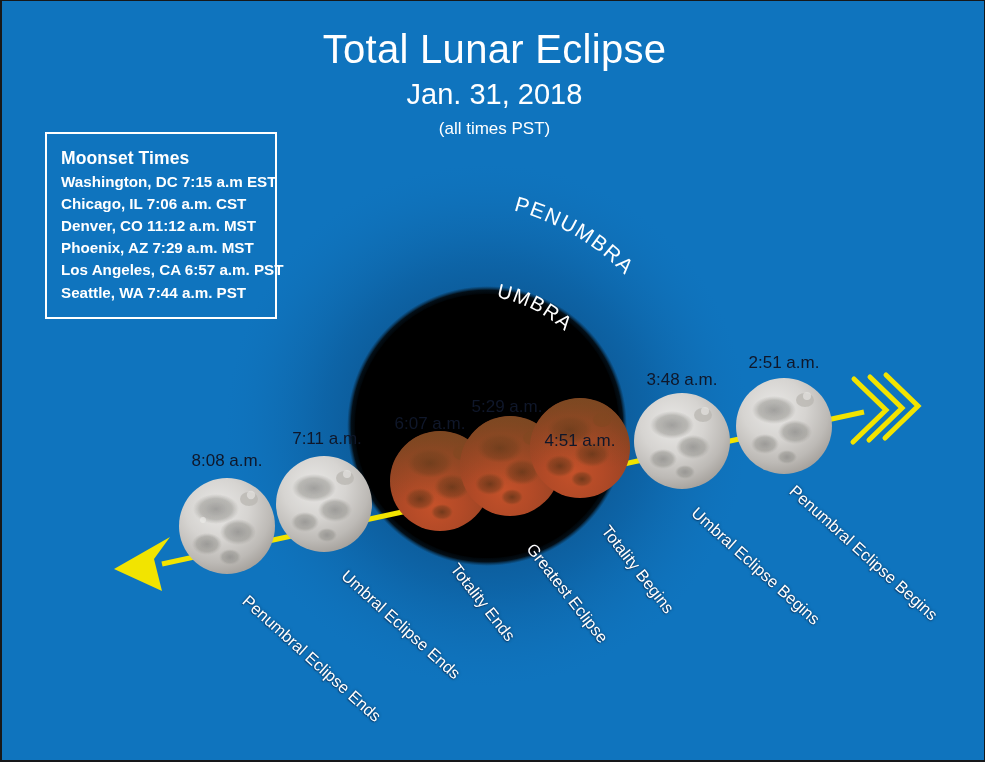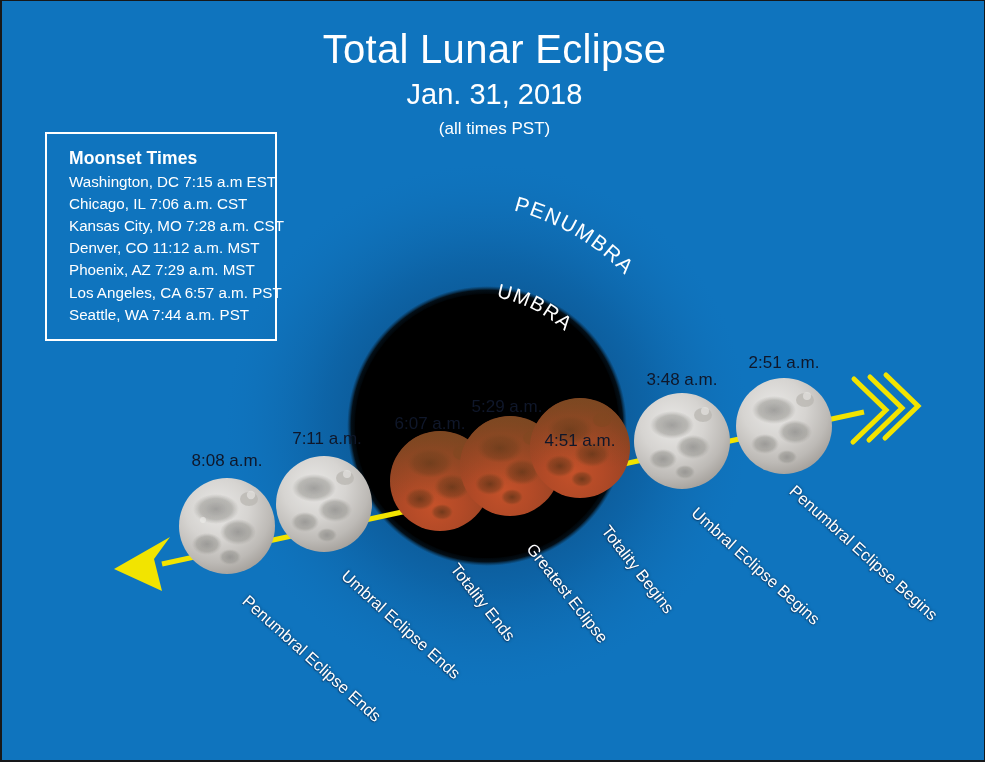--- a/index.html
+++ b/index.html
@@ -54,40 +54,41 @@
     font-size: 17px;
     font-weight: 400;
     margin-top: 6px;
     white-space: nowrap;
   }
   .infobox {
     position: absolute;
     left: 43px;
     top: 131px;
     width: 232px;
-    padding: 14px 12px 13px 22px;
+    padding: 14px 12px 13px 14px;
     border: 2px solid #ffffff;
     box-sizing: border-box;
     color: #ffffff;
   }
   .infobox h2 {
     margin: 0 0 2px 0;
     font-size: 17.5px;
     font-weight: 700;
     letter-spacing: 0.1px;
   }
   .infobox ul {
     margin: 0;
     padding: 0;
     list-style: none;
   }
   .infobox li {
     font-size: 15.2px;
     line-height: 1.455;
     white-space: nowrap;
+    font-weight: bold;
   }
   .tlabel {
     position: absolute;
     color: #0f172a;
     font-size: 17px;
     font-weight: 400;
     white-space: nowrap;
     transform: translate(-50%, -50%);
     pointer-events: none;
   }
@@ -303,21 +304,20 @@
     <div class="t-main">Total Lunar Eclipse</div>
     <div class="t-sub">Jan. 31, 2018</div>
     <div class="t-note">(all times PST)</div>
   </div>
 
   <div class="infobox">
     <h2>Moonset Times</h2>
     <ul>
       <li>Washington, DC 7:15 a.m EST</li>
       <li>Chicago, IL 7:06 a.m. CST</li>
-      <li>Kansas City, MO 7:28 a.m. CST</li>
       <li>Denver, CO 11:12 a.m. MST</li>
       <li>Phoenix, AZ 7:29 a.m. MST</li>
       <li>Los Angeles, CA 6:57 a.m. PST</li>
       <li>Seattle, WA 7:44 a.m. PST</li>
     </ul>
   </div>
 
   <div class="tlabel" style="left:225px; top:460px;">8:08 a.m.</div>
   <div class="tlabel" style="left:325px; top:438px;text-align:right;">7:11 a.m.</div>
   <div class="tlabel" style="left:428px; top:423px;">6:07 a.m.</div>

